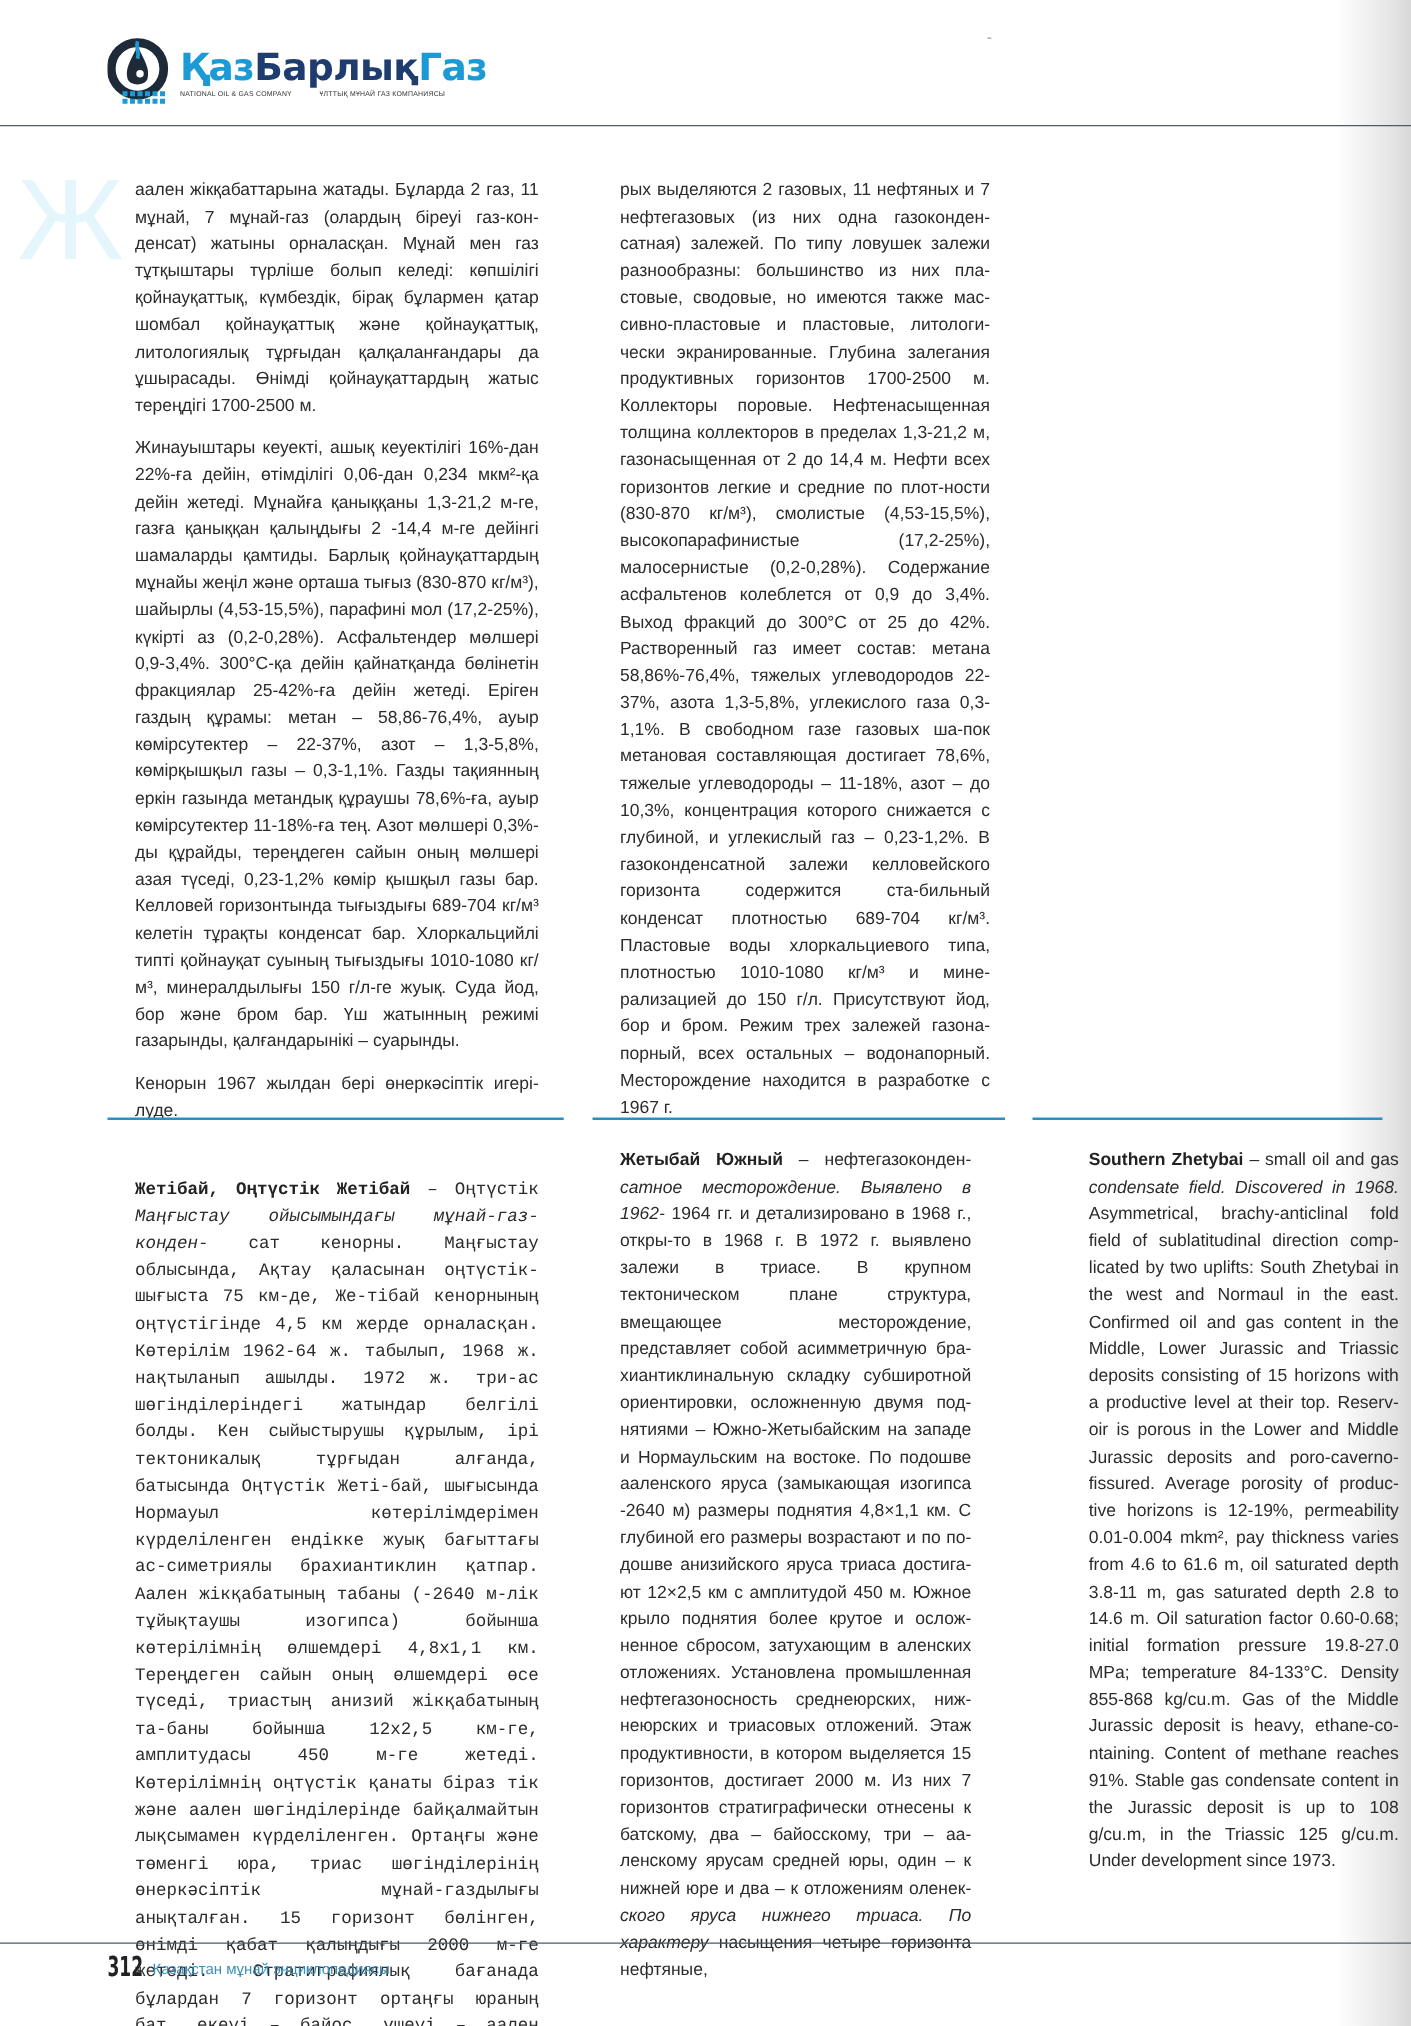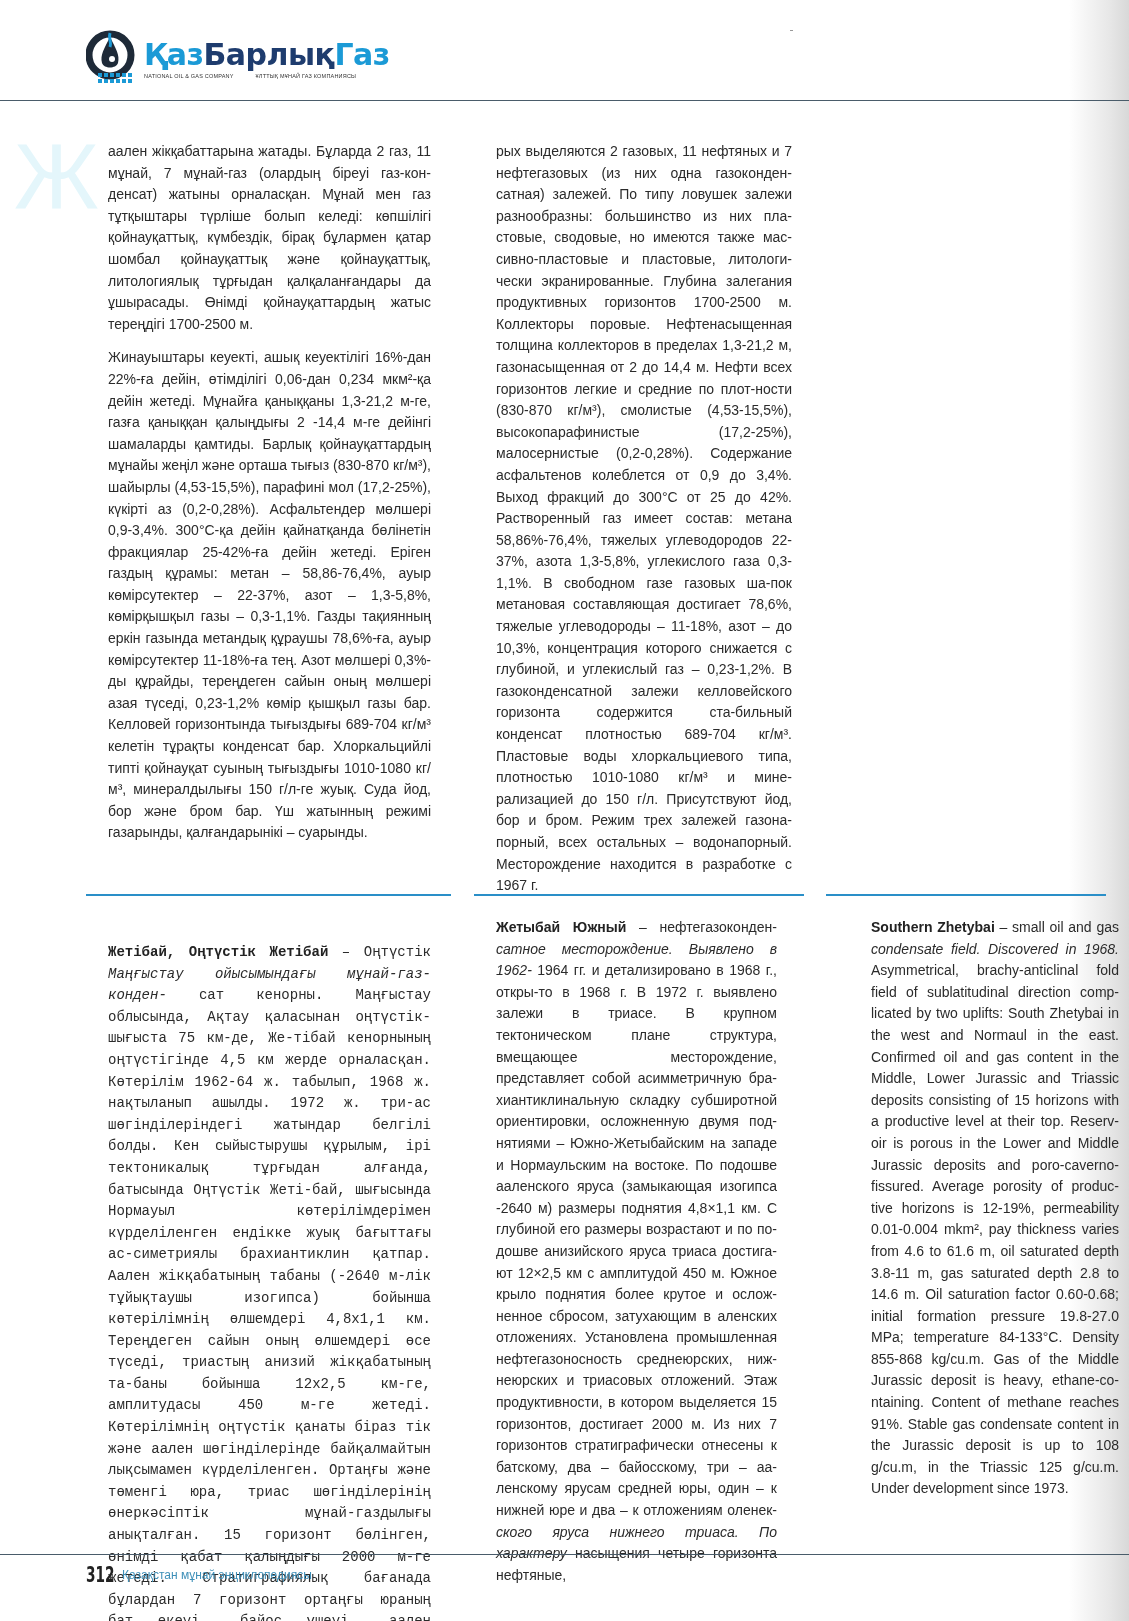--- a/index.html
+++ b/index.html
@@ -82,20 +82,21 @@
     </div>
   </div>
 </div>
 
 <div class="rule-top"></div>
 <div class="dropcap-ghost">Ж</div>
 
 <div class="col c1">
   <p>аален жікқабаттарына жатады. Бұларда 2 газ, 11 мұнай, 7 мұнай-газ (олардың біреуі газ-кон-денсат) жатыны орналасқан. Мұнай мен газ тұтқыштары түрліше болып келеді: көпшілігі қойнауқаттық, күмбездік, бірақ бұлармен қатар шомбал қойнауқаттық және қойнауқаттық, литологиялық тұрғыдан қалқаланғандары да ұшырасады. Өнімді қойнауқаттардың жатыс тереңдігі 1700-2500 м.</p>
   <p>Жинауыштары кеуекті, ашық кеуектілігі 16%-дан 22%-ға дейін, өтімділігі 0,06-дан 0,234 мкм²-қа дейін жетеді. Мұнайға қаныққаны 1,3-21,2 м-ге, газға қаныққан қалыңдығы 2 -14,4 м-ге дейінгі шамаларды қамтиды. Барлық қойнауқаттардың мұнайы жеңіл және орташа тығыз (830-870 кг/м³), шайырлы (4,53-15,5%), парафині мол (17,2-25%), күкірті аз (0,2-0,28%). Асфальтендер мөлшері 0,9-3,4%. 300°С-қа дейін қайнатқанда бөлінетін фракциялар 25-42%-ға дейін жетеді. Еріген газдың құрамы: метан – 58,86-76,4%, ауыр көмірсутектер – 22-37%, азот – 1,3-5,8%, көмірқышқыл газы – 0,3-1,1%. Газды тақиянның еркін газында метандық құраушы 78,6%-ға, ауыр көмірсутектер 11-18%-ға тең. Азот мөлшері 0,3%-ды құрайды, тереңдеген сайын оның мөлшері азая түседі, 0,23-1,2% көмір қышқыл газы бар. Келловей горизонтында тығыздығы 689-704 кг/м³ келетін тұрақты конденсат бар. Хлоркальцийлі типті қойнауқат суының тығыздығы 1010-1080 кг/м³, минералдылығы 150 г/л-ге жуық. Суда йод, бор және бром бар. Үш жатынның режимі газарынды, қалғандарынікі – суарынды.</p>
+  <p>Кенорын 1967 жылдан бері өнеркәсіптік игері-луде.</p>
 </div>
 
 <div class="col c2">
   <p>рых выделяются 2 газовых, 11 нефтяных и 7 нефтегазовых (из них одна газоконден-сатная) залежей. По типу ловушек залежи разнообразны: большинство из них пла-стовые, сводовые, но имеются также мас-сивно-пластовые и пластовые, литологи-чески экранированные. Глубина залегания продуктивных горизонтов 1700-2500 м. Коллекторы поровые. Нефтенасыщенная толщина коллекторов в пределах 1,3-21,2 м, газонасыщенная от 2 до 14,4 м. Нефти всех горизонтов легкие и средние по плот-ности (830-870 кг/м³), смолистые (4,53-15,5%), высокопарафинистые (17,2-25%), малосернистые (0,2-0,28%). Содержание асфальтенов колеблется от 0,9 до 3,4%. Выход фракций до 300°С от 25 до 42%. Растворенный газ имеет состав: метана 58,86%-76,4%, тяжелых углеводородов 22-37%, азота 1,3-5,8%, углекислого газа 0,3-1,1%. В свободном газе газовых ша-пок метановая составляющая достигает 78,6%, тяжелые углеводороды – 11-18%, азот – до 10,3%, концентрация которого снижается с глубиной, и углекислый газ – 0,23-1,2%. В газоконденсатной залежи келловейского горизонта содержится ста-бильный конденсат плотностью 689-704 кг/м³. Пластовые воды хлоркальциевого типа, плотностью 1010-1080 кг/м³ и мине-рализацией до 150 г/л. Присутствуют йод, бор и бром. Режим трех залежей газона-порный, всех остальных – водонапорный. Месторождение находится в разработке с 1967 г.</p>
 </div>
 
 <div class="blue-rule" style="left:86px; width:365px;"></div>
 <div class="blue-rule" style="left:474px; width:330px;"></div>
 <div class="blue-rule" style="left:826px; width:280px;"></div>
 

